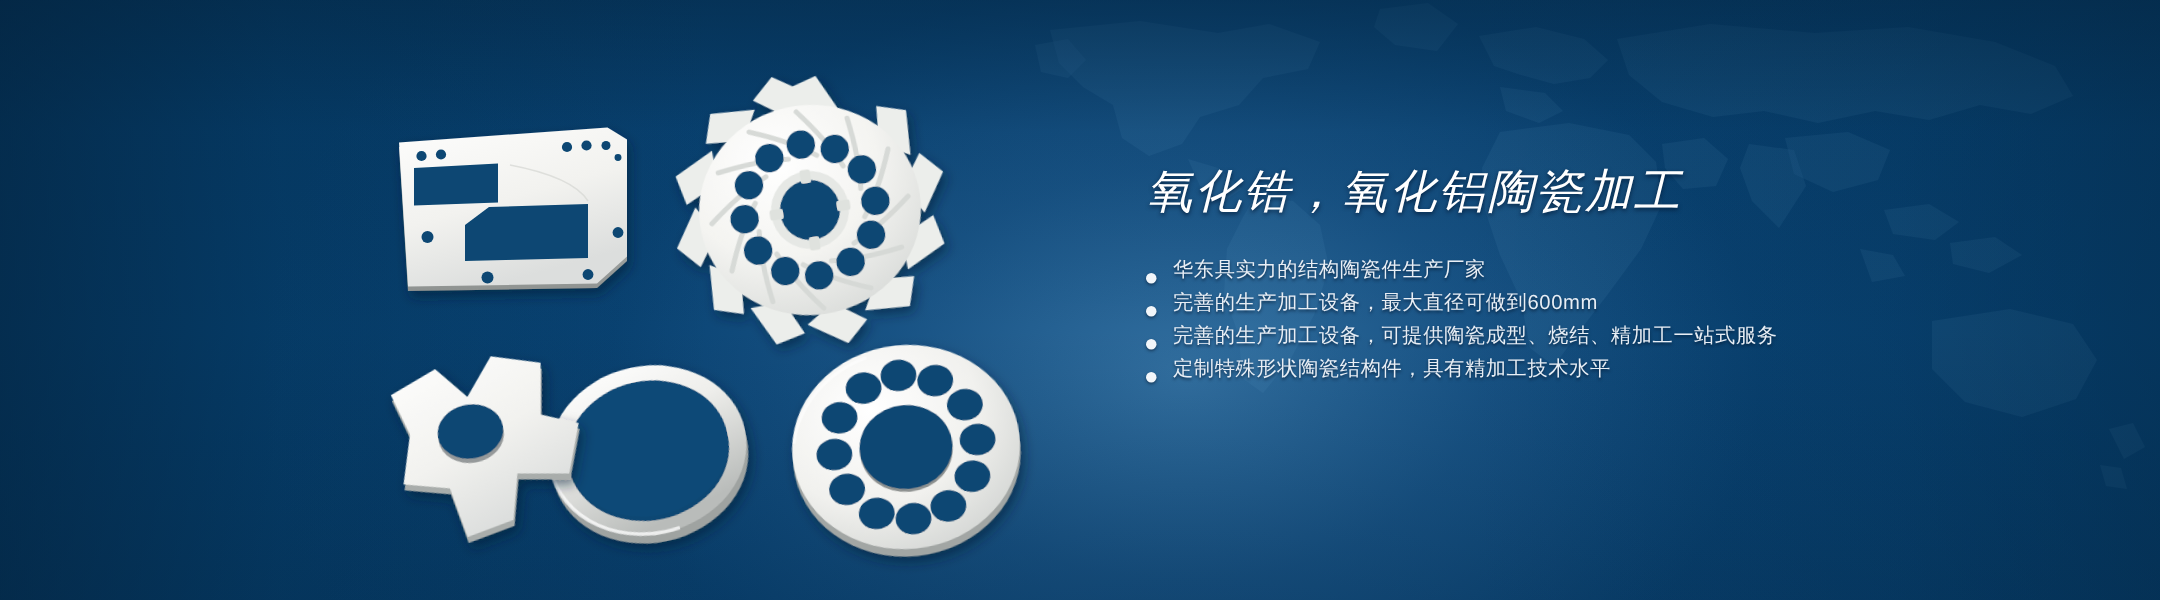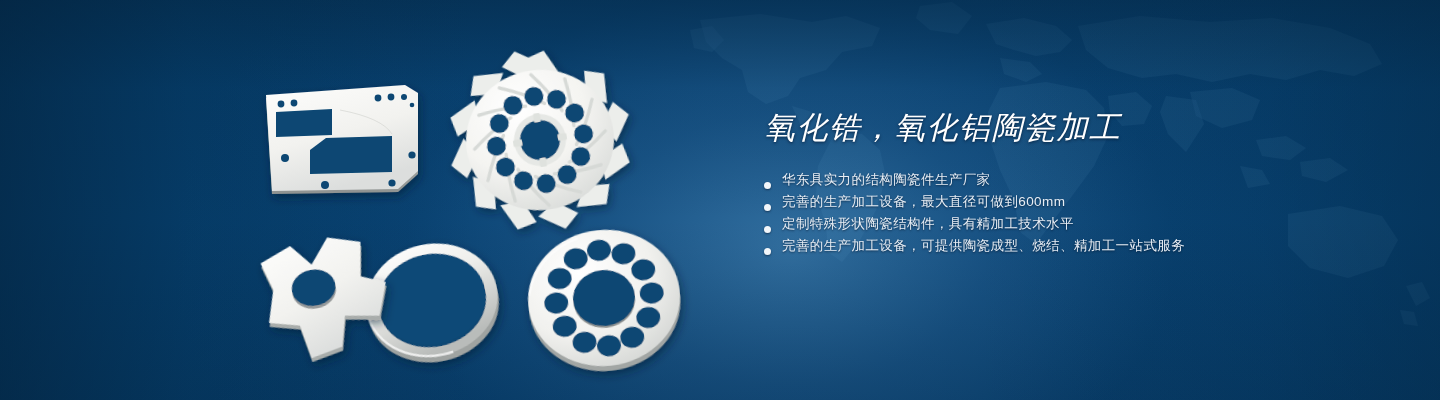--- a/index.html
+++ b/index.html
@@ -325,22 +325,22 @@
       <div class="bullet-item">
         <span class="bullet-dot"></span>
         <span class="bullet-text">华东具实力的结构陶瓷件生产厂家</span>
       </div>
       <div class="bullet-item">
         <span class="bullet-dot"></span>
         <span class="bullet-text">完善的生产加工设备，最大直径可做到600mm</span>
       </div>
       <div class="bullet-item">
         <span class="bullet-dot"></span>
-        <span class="bullet-text">定制特殊形状陶瓷结构件，具有精加工技术水平</span>
+        <span class="bullet-text">完善的生产加工设备，可提供陶瓷成型、烧结、精加工一站式服务</span>
       </div>
       <div class="bullet-item">
         <span class="bullet-dot"></span>
-        <span class="bullet-text">完善的生产加工设备，可提供陶瓷成型、烧结、精加工一站式服务</span>
+        <span class="bullet-text">定制特殊形状陶瓷结构件，具有精加工技术水平</span>
       </div>
     </div>
   </div>
 
 </div>
 
 </body></html>

